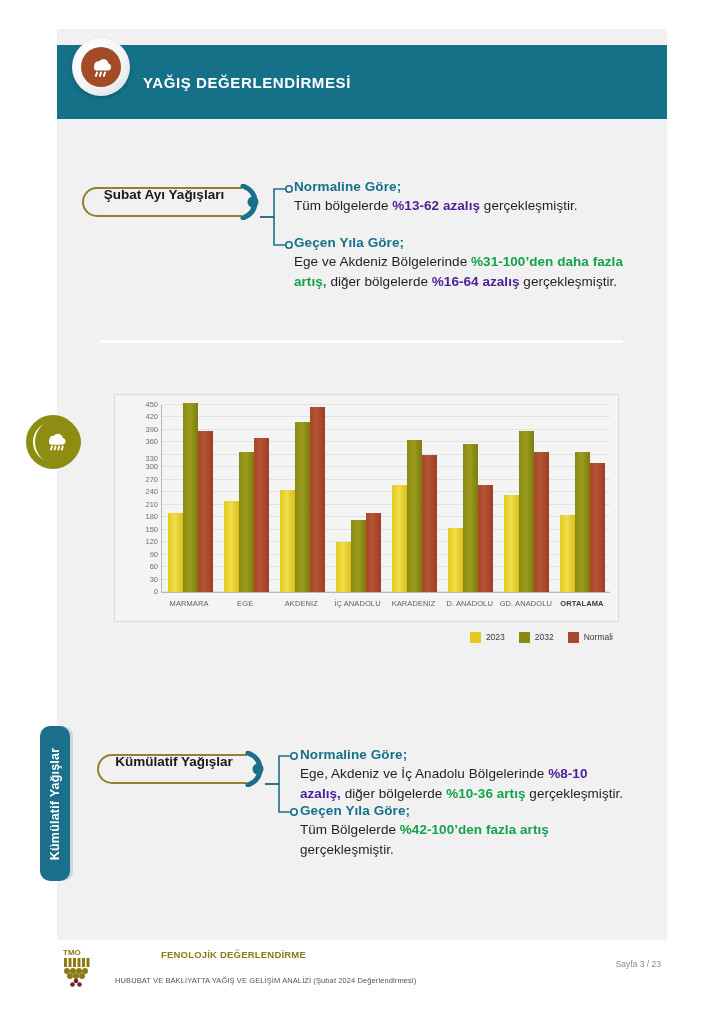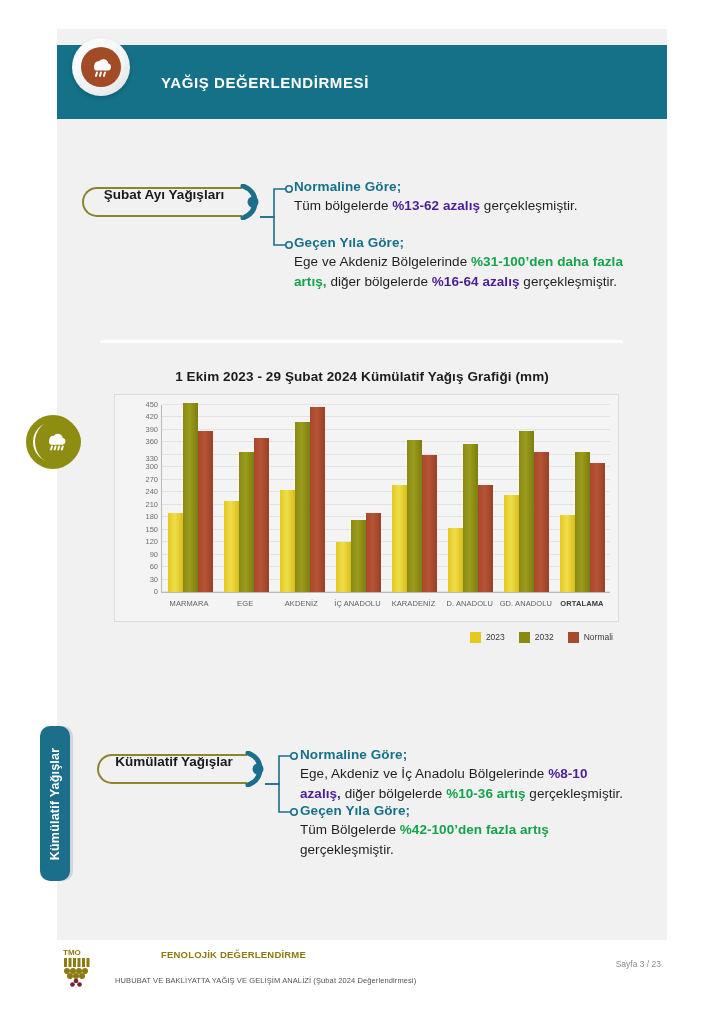--- a/index.html
+++ b/index.html
@@ -31,21 +31,21 @@
     box-shadow:0 2px 4px rgba(0,0,0,.18);
   }
   .header-badge .inner{
     position:absolute;left:9px;top:9px;width:40px;height:40px;border-radius:50%;
     background:#a34a26;
     overflow:hidden;
   }
   .header-badge svg{position:absolute;left:6px;top:6px;}
   .header-title{
     position:absolute;left:86px;top:50%;transform:translateY(-50%);
-    color:#ffffff;font-size:15px;font-weight:bold;letter-spacing:.6px;margin-left:18px;
+    color:#ffffff;font-size:15px;font-weight:bold;letter-spacing:.6px;
   }
 
   
   .pill{
     position:absolute;
     height:30px;border:2px solid #8d842c;border-right:none;
     border-radius:16px 0 0 16px;
     display:flex;align-items:center;justify-content:center;
     background:#f1f1f1;
     color:#1a1a1a;font-size:13.5px;font-weight:bold;
@@ -213,21 +213,20 @@
 
   <div class="side-badge">
     <div class="ring"></div>
     <div class="disc"></div>
     <svg width="28" height="28" viewBox="0 0 28 28" aria-hidden="true">
       <path d="M5 13.2a4 4 0 0 1 .3-1.5 4.4 4.4 0 0 1 4.5-4 5.1 5.1 0 0 1 9 2.3 3.4 3.4 0 0 1-.4 6.7H6.5a3.3 3.3 0 0 1-1.5-3.5z" fill="#ffffff"></path>
       <path d="M8 18.4l-1 3.1M11.6 18.4l-1 3.1M15.2 18.4l-1 3.1M18.8 18.4l-1 3.1" stroke="#ffffff" stroke-width="1.9" stroke-linecap="round"></path>
     </svg>
   </div>
 
-  <div class="chart-title">1 Ekim 2023 - 29 Şubat 2024 Kümülatif Yağış Grafiği  (mm)</div>
 
   <div class="chart-box">
     <div class="plot" id="plot">
       <div id="gridlines">
           <div class="gridline" style="bottom: 0%;">
             <div class="ytick" style="bottom: auto; top: 0px;">0</div>
           </div>
           <div class="gridline" style="bottom: 6.66667%;">
             <div class="ytick" style="bottom: auto; top: 0px;">30</div>
           </div>

